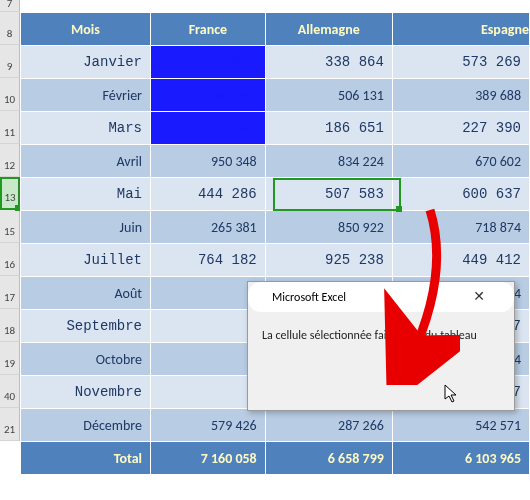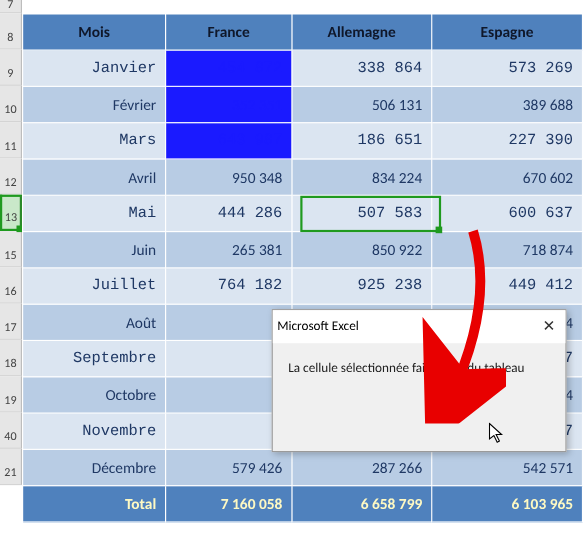--- a/index.html
+++ b/index.html
@@ -34,29 +34,29 @@
 td, th {
   height: 33px;
   border: 1px solid #fff;
   padding: 0 8px 0 0;
   text-align: right;
   vertical-align: middle;
   font-size: 14px;
 }
 th {
   background: #4f81bd;
-  color: #0f172a;
+  color: #fef9c3;
   font-weight: 600;
   text-align: center;
   padding: 0;
 }
 .c-m { width: 132px; }
 .c-f { width: 118px; }
 .c-a { width: 130px; }
-.c-e { width: 141px; }
+.c-e { width: 141px; text-align: right; }
 .light { background: #dbe5f1; color: #1f3864; font-family: Liberation Mono, monospace; }
 .dark  { background: #b8cce4; color: #1f3864; margin-top: 16px; }
 .total { background: #4f81bd; color: #fef9c3; font-weight: 700; }
 .hot   { background: #1a1aff; color: #1a1aff; } 
 .sel {
   position: absolute;
   border: 2px solid #1f9a1f;
   pointer-events: none;
   background: transparent;
   text-align: center;
@@ -67,24 +67,24 @@
   width: 6px; height: 6px; background: #1f9a1f;
 }
 
 .backplate {
   position: absolute;
   background: #f0f0f0;
   border: 1px solid #9a9a9a;
   box-shadow: 2px 2px 6px rgba(0,0,0,.25);
 }
 .dlg-title {
-  padding: 6px 4px;
+  padding: 6px 24px;
   font-size: 12px;
   background: #fff;
-  display: flex; justify-content: space-between; align-items: center;
+  display: flex; justify-content: space-between; align-items: center; border-radius: 13px;
 }
 .dlg-close {
   width: 22px; height: 18px;
   text-align: center; line-height: 16px;
   font-size: 14px; color: #333;
   border: 1px solid transparent;
   background: transparent;
 }
 .dlg-body {
   padding: 16px 14px 6px 14px;

